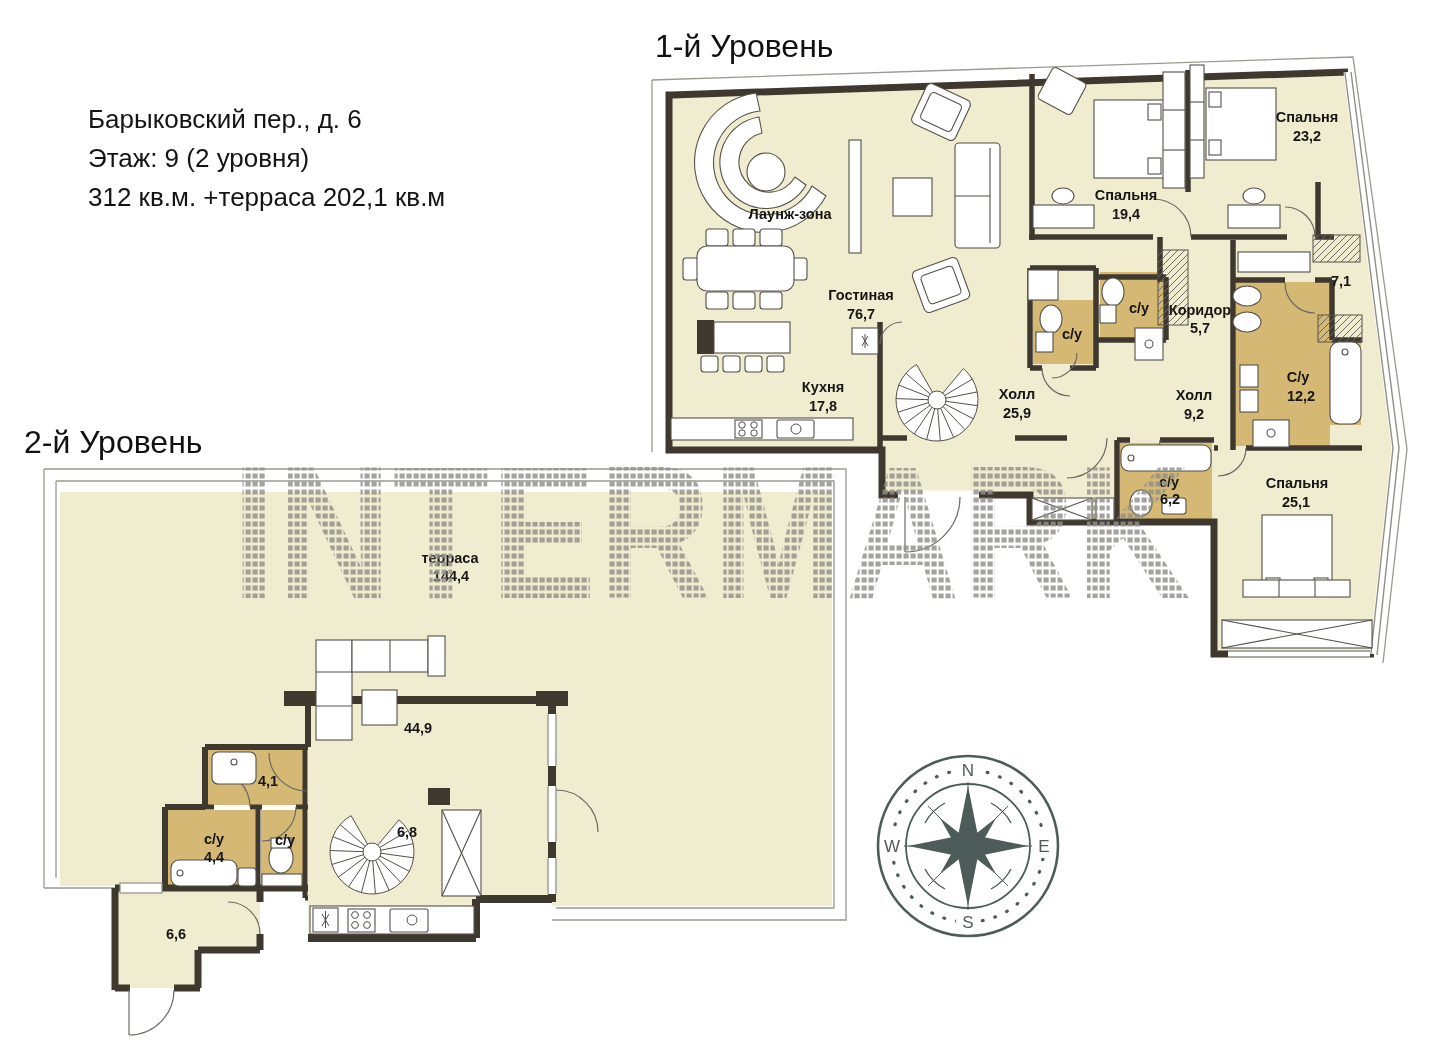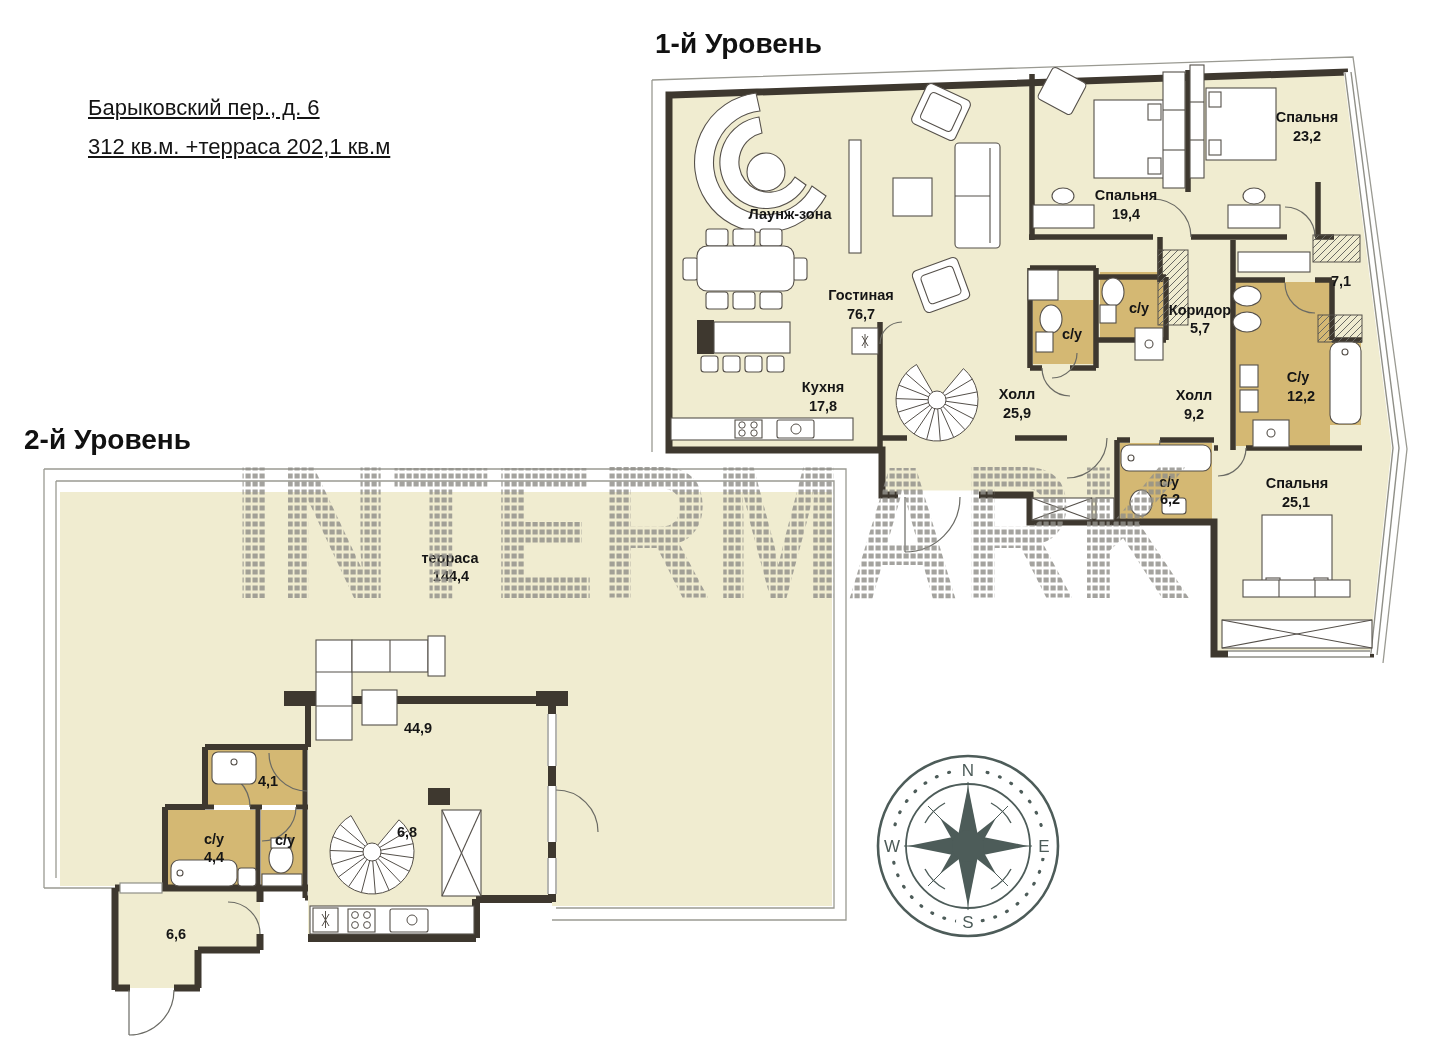--- a/index.html
+++ b/index.html
@@ -1,31 +1,32 @@
 <!DOCTYPE html>
 <html><head>
 <meta charset="utf-8">
 <style>
   html,body{margin:0;padding:0;background:#fff;}
   .page{position:relative;width:1440px;height:1049px;background:#fff;overflow:hidden;
         font-family:"Liberation Sans",sans-serif;color:#161616;}
-  .hdr{position:absolute;left:88px;top:88px;font-size:22px;line-height:39px;font-weight:400;color:#141414;text-decoration:underline;}
-  .lvl-title{position:absolute;font-size:28px;font-weight:700;color:#111;}
+  .hdr{position:absolute;left:88px;top:100px;font-size:26px;line-height:39px;font-weight:400;color:#141414;}
+  .lvl-title{position:absolute;font-size:32px;font-weight:400;color:#111;}
   #t1{left:655px;top:28px;}
   #t2{left:24px;top:424px;}
   svg text{font-family:"Liberation Sans",sans-serif;}
   .rm{font-size:14.5px;font-weight:700;fill:#151515;}
   .cmp{font-size:17px;font-weight:400;fill:#4d5c59;}
 </style>
 </head>
 <body>
 
 <div class="page">
   <div class="hdr">
     <div>Барыковский пер., д. 6</div>
+    <div>Этаж: 9 (2 уровня)</div>
     <div>312 кв.м. +терраса 202,1 кв.м</div>
   </div>
   <div class="lvl-title" id="t1">1-й Уровень</div>
   <div class="lvl-title" id="t2">2-й Уровень</div>
 
   <svg width="1440" height="1049" viewBox="0 0 1440 1049">
     <defs>
       <pattern id="wm" width="7" height="8" patternUnits="userSpaceOnUse">
         <rect x="0.5" y="1.5" width="5.2" height="5" fill="#91908a"></rect>
       </pattern>

